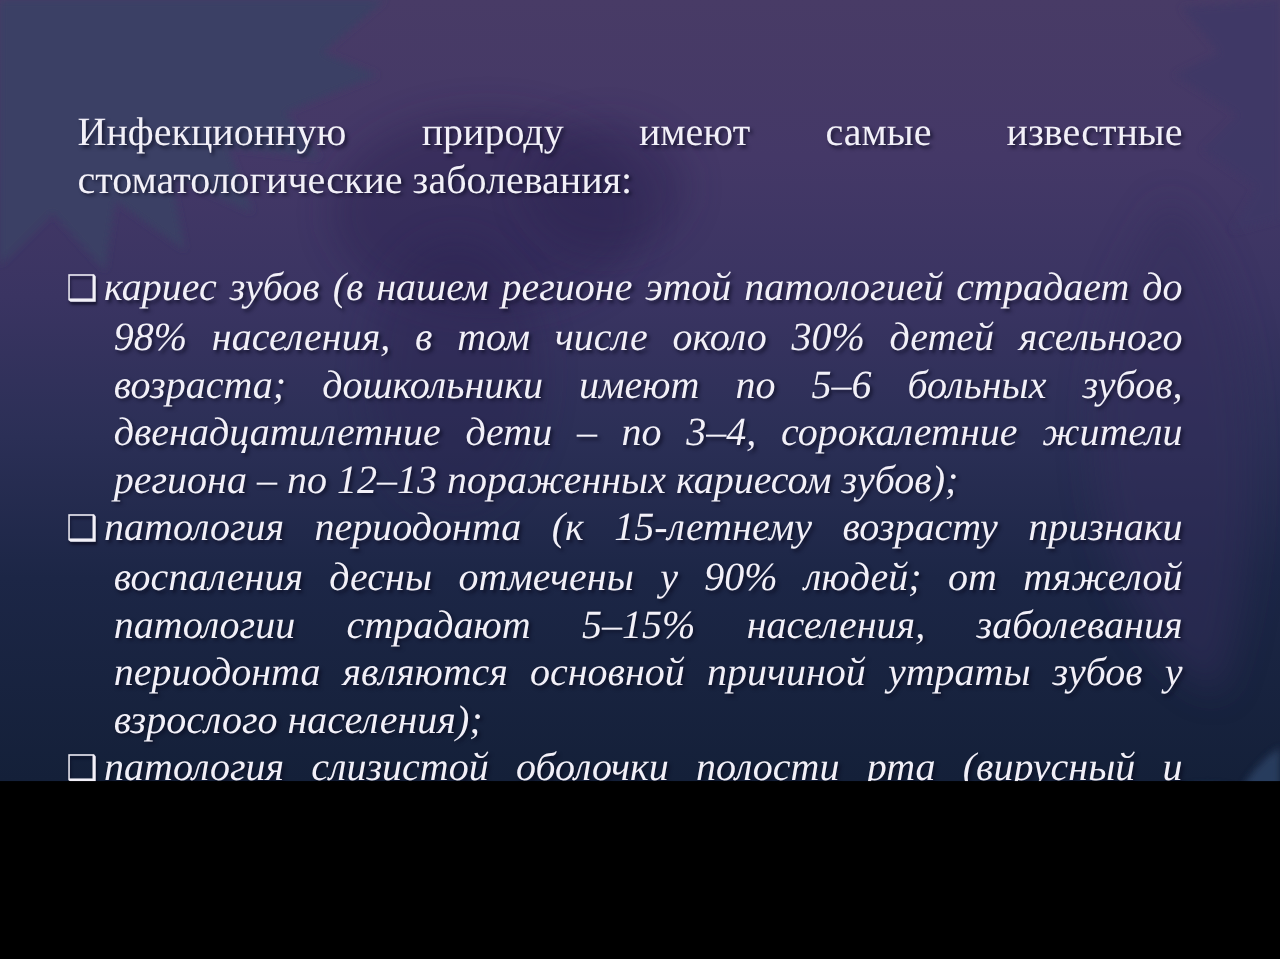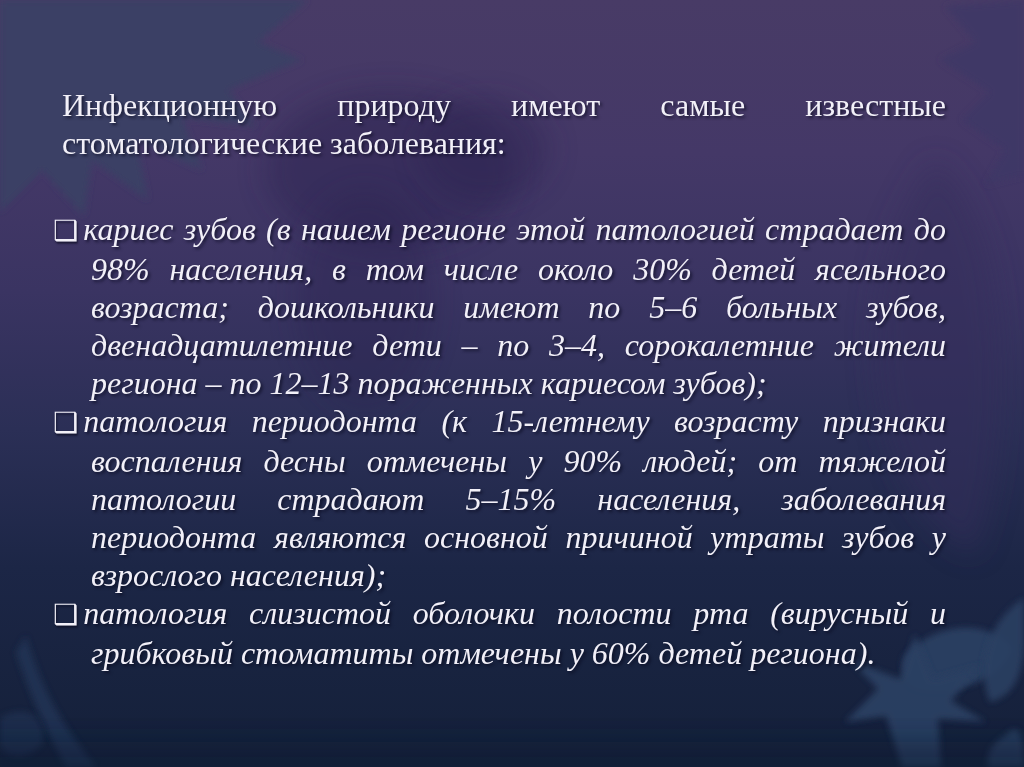--- a/index.html
+++ b/index.html
@@ -3,21 +3,21 @@
 <meta charset="utf-8">
 <style>
   html, body {
     margin: 0;
     padding: 0;
     background: #000;
   }
   .slide {
     position: relative;
     width: 1024px;
-    height: 767px;
+    height: 625px;
     overflow: hidden;
     background: linear-gradient(180deg,
       #483b66 0%, #443867 20%, #3a3462 38%,
       #2b2f56 56%, #1c2646 74%, #142039 100%);
     font-family: "Liberation Serif", "DejaVu Serif", serif;
   }
   .decor {
     position: absolute;
     inset: 0;
     width: 1024px;

